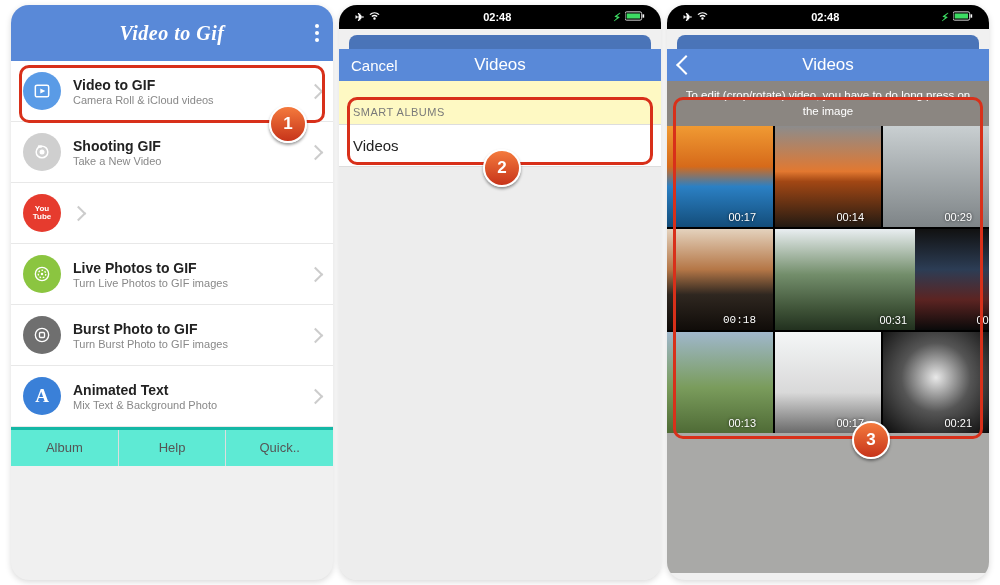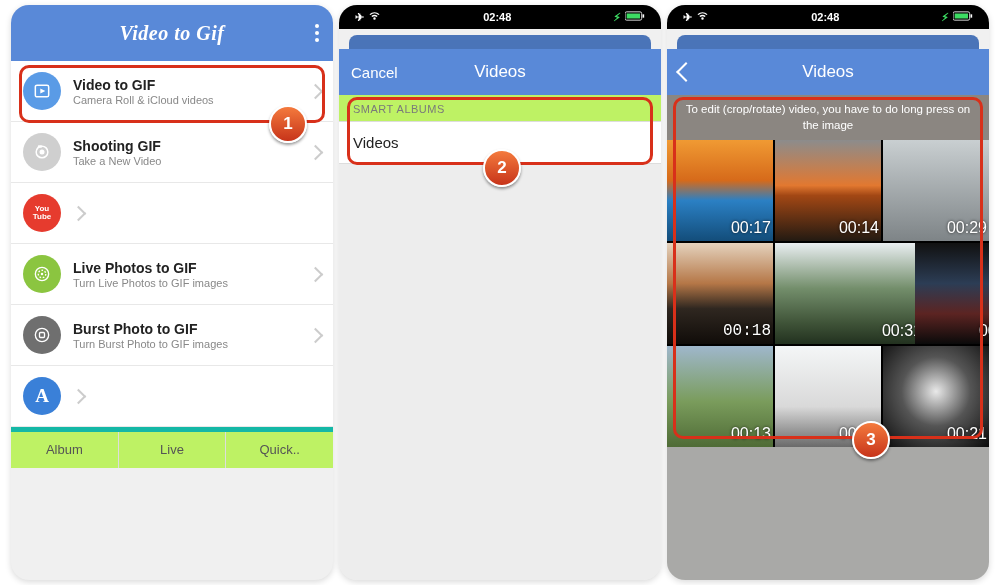--- a/index.html
+++ b/index.html
@@ -35,21 +35,21 @@
     justify-content: space-between;
     padding: 0 16px;
     font-size: 11px;
     font-weight: 600;
   }
   .status-left, .status-right { display:flex; align-items:center; gap:4px;}
   
   .header {
     background: #5989d8;
     color: #fff;
-    height: 46px;
+    height: 32px;
     display: flex;
     align-items: center;
     padding: 0 12px;
     position: relative;
   }
   .header.big { height: 56px; justify-content:center;}
   .header-title {
     flex: 1;
     text-align: center;
     font-size: 17px;
@@ -100,36 +100,36 @@
   .menu-title { font-size:14px; font-weight:600; color:#222;}
   .menu-sub { font-size:11px; color:#888; margin-top:1px;}
   .chevron {
     width: 9px; height: 9px;
     border-top: 2px solid #ccc;
     border-right: 2px solid #ccc;
     transform: rotate(45deg);
   }
   .bottom-tabs {
     display:flex;
-    background:#bef264;
-    border-top:5px solid #14b8a6;
+    background:#5eead4;
+    border-top:3px solid #14b8a6;
     height: 36px;
   }
   .bottom-tabs > div {
     flex:1; text-align:center; line-height:36px;
     font-size:13px; color:#555;
     border-right:1px solid #ddd;
   }
   .bottom-tabs > div:last-child { border-right:none;}
   
   .section-header {
-    background:#bef264;
+    background:#fef9c3;
     color:#7a7a7a;
     font-size:11px;
-    padding:8px 14px 6px;
+    padding:25px 14px 6px;
     border-bottom:1px solid #ddd;
     letter-spacing:0.5px;
   }
   .album-row {
     background:#fff;
     padding: 12px 14px;
     font-size:15px;
     color:#222;
     border-bottom:1px solid #ddd;
   }
@@ -150,22 +150,22 @@
     background:#000;
   }
   .thumb {
     position:relative;
     width:100%;
     aspect-ratio: 1.05;
     overflow:hidden;
   }
   .thumb .dur {
     position:absolute;
-    right:2px; bottom:4px;
-    color:#fff; font-size:16px;
+    right:17px; bottom:4px;
+    color:#fff; font-size:11px;
     text-shadow: 0 0 3px rgba(0,0,0,0.8);
   }
   .screen3-fill { background:#a9a9a7; height: 140px;}
   
   .highlight {
     position:absolute;
     border: 3px solid #d8301a;
     border-radius: 10px;
     pointer-events:none;
     box-sizing:border-box;
@@ -254,27 +254,31 @@
         <div class="menu-text">
           <div class="menu-title">Burst Photo to GIF</div>
           <div class="menu-sub">Turn Burst Photo to GIF images</div>
         </div>
         <div class="chevron"></div>
       </div>
       <div class="menu-item">
         <div class="menu-icon" style="background:#3a80d8">
           <span style="font-size:19px;font-weight:600;font-family:Georgia,serif;">A</span>
         </div>
+        <div class="menu-text">
+          <div class="menu-title">Animated Text</div>
+          <div class="menu-sub">Mix Text &amp; Background Photo</div>
+        </div>
         <div class="chevron"></div>
       </div>
     </div>
 
   <div class="bottom-tabs">
     <div>Album</div>
-    <div>Live</div>
+    <div>Help</div>
     <div>Quick..</div>
   </div>
 
   <div class="highlight" style="top:60px; left:8px; width:306px; height:58px;"></div>
   <div class="marker" style="top: 100px; left: 258px; background: linear-gradient(rgb(244, 122, 61), rgb(199, 52, 26));">1</div>
 </div>
 
 <div class="phone">
   <div class="status-bar">
     <div class="status-left">

